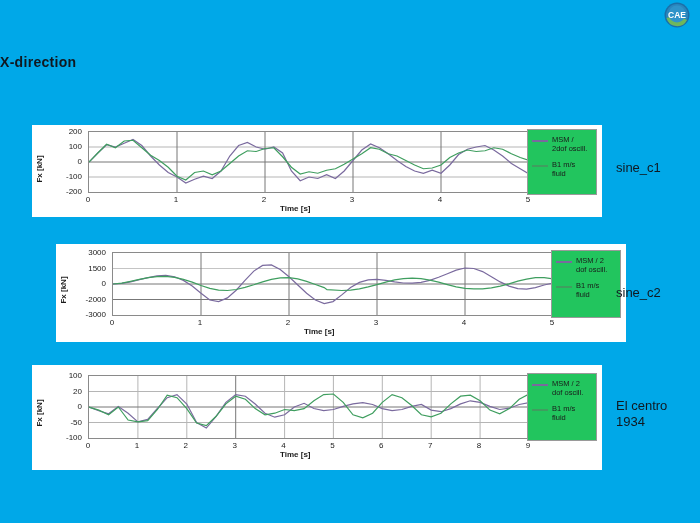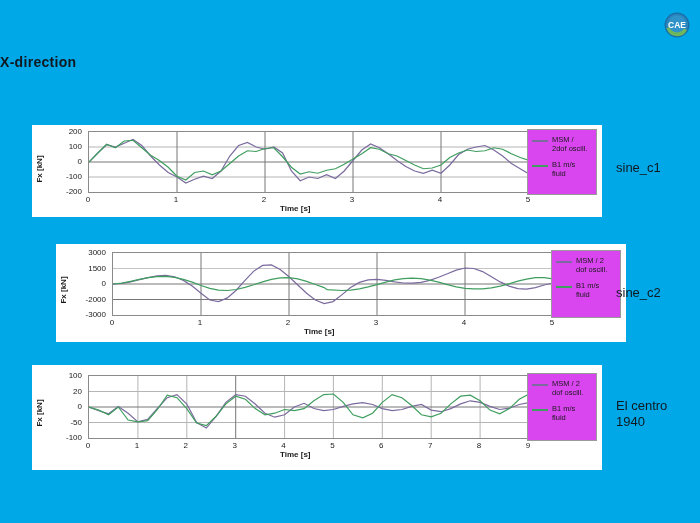--- a/index.html
+++ b/index.html
@@ -12,21 +12,21 @@
   }
   
   #header{
     position:absolute;left:0;top:0;width:700px;height:30px;
   }
   #site-url{
     position:absolute;left:20px;top:8px;
     color:#ffffff;font-size:12px;letter-spacing:.2px;
   }
   #cae-logo{
-    position:absolute;right:8px;top:11px;width:30px;height:28px;margin-left:8px;
+    position:absolute;right:8px;top:1px;width:30px;height:28px;margin-left:8px;
   }
   
   #slide-title{
     position:absolute;left:0;top:54px;width:700px;
     text-align:left;color:#101820;
     font-size:14px;font-weight:bold;letter-spacing:.3px;
   }
   
   .panel{
     position:absolute;left:32px;width:570px;
@@ -59,21 +59,21 @@
   .xticks{position:absolute;left:0;right:0;height:12px;}
   .xlabel{
     position:absolute;font-size:8px;font-weight:bold;color:#1a1a1a;
     white-space:nowrap;
   }
   .plot{position:absolute;background:#ffffff;border:1px solid #8a8a8a;}
   .plot svg{display:block;width:100%;height:100%;}
 
   
   .legend{
-    position:absolute;border:1px solid #9a9a9a;background:#d946ef;
+    position:absolute;border:1px solid #9a9a9a;background:#22c55e;
     box-sizing:border-box;padding:5px 4px 16px 4px;
   }
   .legend-row{display:flex;align-items:flex-start;margin-bottom:6px;}
   .legend-row:last-child{margin-bottom:0;}
   .legend-swatch{
     flex:0 0 auto;width:16px;height:2px;margin-top:5px;margin-right:4px;
   }
   .legend-text{
     font-size:7.5px;line-height:1.25;color:#1a1a1a;white-space:pre-line;
   }
@@ -269,13 +269,13 @@
       </div>
       <div class="legend-row">
         <span class="legend-swatch" style="background:#3f9e5f;"></span>
         <span class="legend-text">B1 m/s
 fluid</span>
       </div>
     </div>
   </div>
 </div>
 <div class="side-caption" id="caption-3">El centro
-1940</div>
+1934</div>
 
 </body></html>

